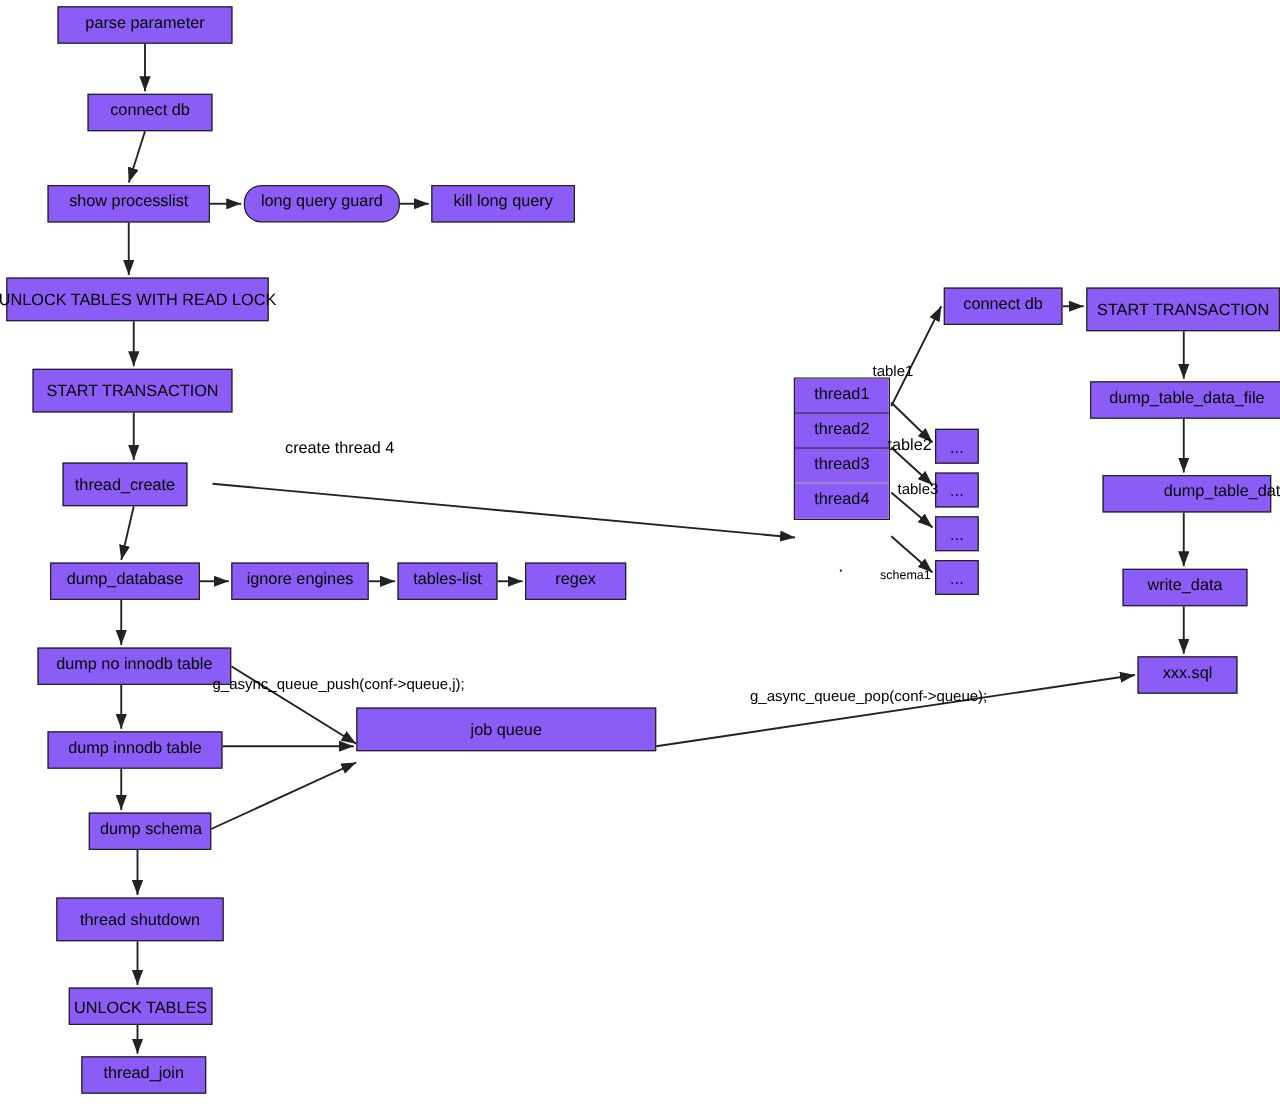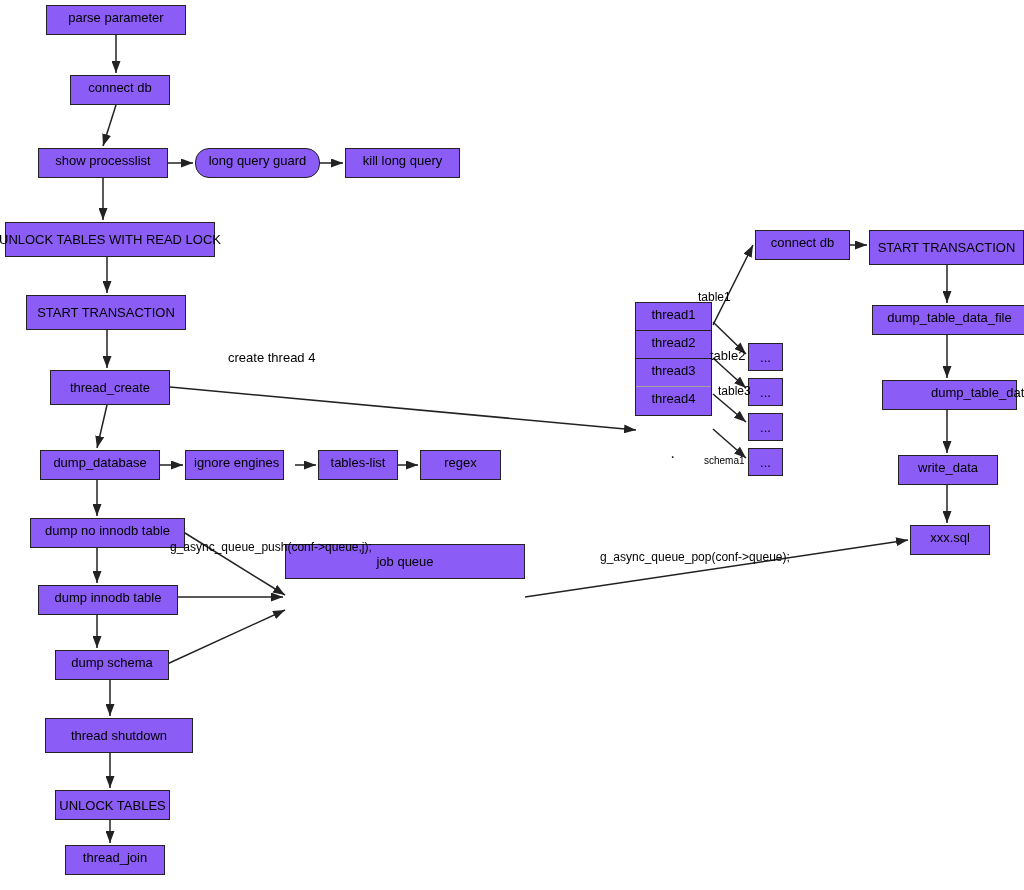--- a/index.html
+++ b/index.html
@@ -126,48 +126,48 @@
 </div>
 <div class="node" style="left:345px;top:148px;width:115px;height:30px;">
   <span>kill long query</span>
 </div>
 <div class="node" style="left:5px;top:222px;width:210px;height:35px;display:flex;align-items:center;justify-content:center;">
   <span>UNLOCK TABLES WITH READ LOCK</span>
 </div>
 <div class="node" style="left:26px;top:295px;width:160px;height:35px;display:flex;align-items:center;justify-content:center;">
   <span>START TRANSACTION</span>
 </div>
-<div class="node" style="left:50px;top:370px;width:120px;height:35px;display:flex;align-items:center;justify-content:center;">
+<div class="node" style="left:50px;top:370px;width:100px;height:35px;display:flex;align-items:center;justify-content:center;">
   <span>thread_create</span>
 </div>
 <div class="node" style="left:40px;top:450px;width:120px;height:30px;">
   <span>dump_database</span>
 </div>
-<div class="node" style="left:185px;top:450px;width:99px;height:30px;">
+<div class="node" style="left:185px;top:450px;width:110px;height:30px;">
   <span>ignore engines</span>
 </div>
 <div class="node" style="left:318px;top:450px;width:80px;height:30px;">
   <span>tables-list</span>
 </div>
 <div class="node" style="left:420px;top:450px;width:81px;height:30px;">
   <span>regex</span>
 </div>
 <div class="node" style="left:30px;top:518px;width:155px;height:30px;">
   <span>dump no innodb table</span>
 </div>
 <div class="node" style="left:38px;top:585px;width:140px;height:30px;">
   <span>dump innodb table</span>
 </div>
-<div class="node" style="left:285px;top:544px;width:240px;height:35px;display:flex;align-items:center;justify-content:center;">
+<div class="node" style="left:285px;top:566px;width:240px;height:35px;display:flex;align-items:center;justify-content:center;">
   <span>job queue</span>
 </div>
-<div class="node" style="left:55px;top:650px;width:114px;height:30px;">
+<div class="node" style="left:71px;top:650px;width:98px;height:30px;">
   <span>dump schema</span>
 </div>
-<div class="node" style="left:45px;top:718px;width:148px;height:35px;display:flex;align-items:center;justify-content:center;">
+<div class="node" style="left:45px;top:718px;width:134px;height:35px;display:flex;align-items:center;justify-content:center;">
   <span>thread shutdown</span>
 </div>
 <div class="node" style="left:55px;top:790px;width:115px;height:30px;display:flex;align-items:center;justify-content:center;">
   <span>UNLOCK TABLES</span>
 </div>
 <div class="node" style="left:65px;top:845px;width:100px;height:30px;">
   <span>thread_join</span>
 </div>
 
 <div class="node" style="left:755px;top:230px;width:95px;height:30px;">

